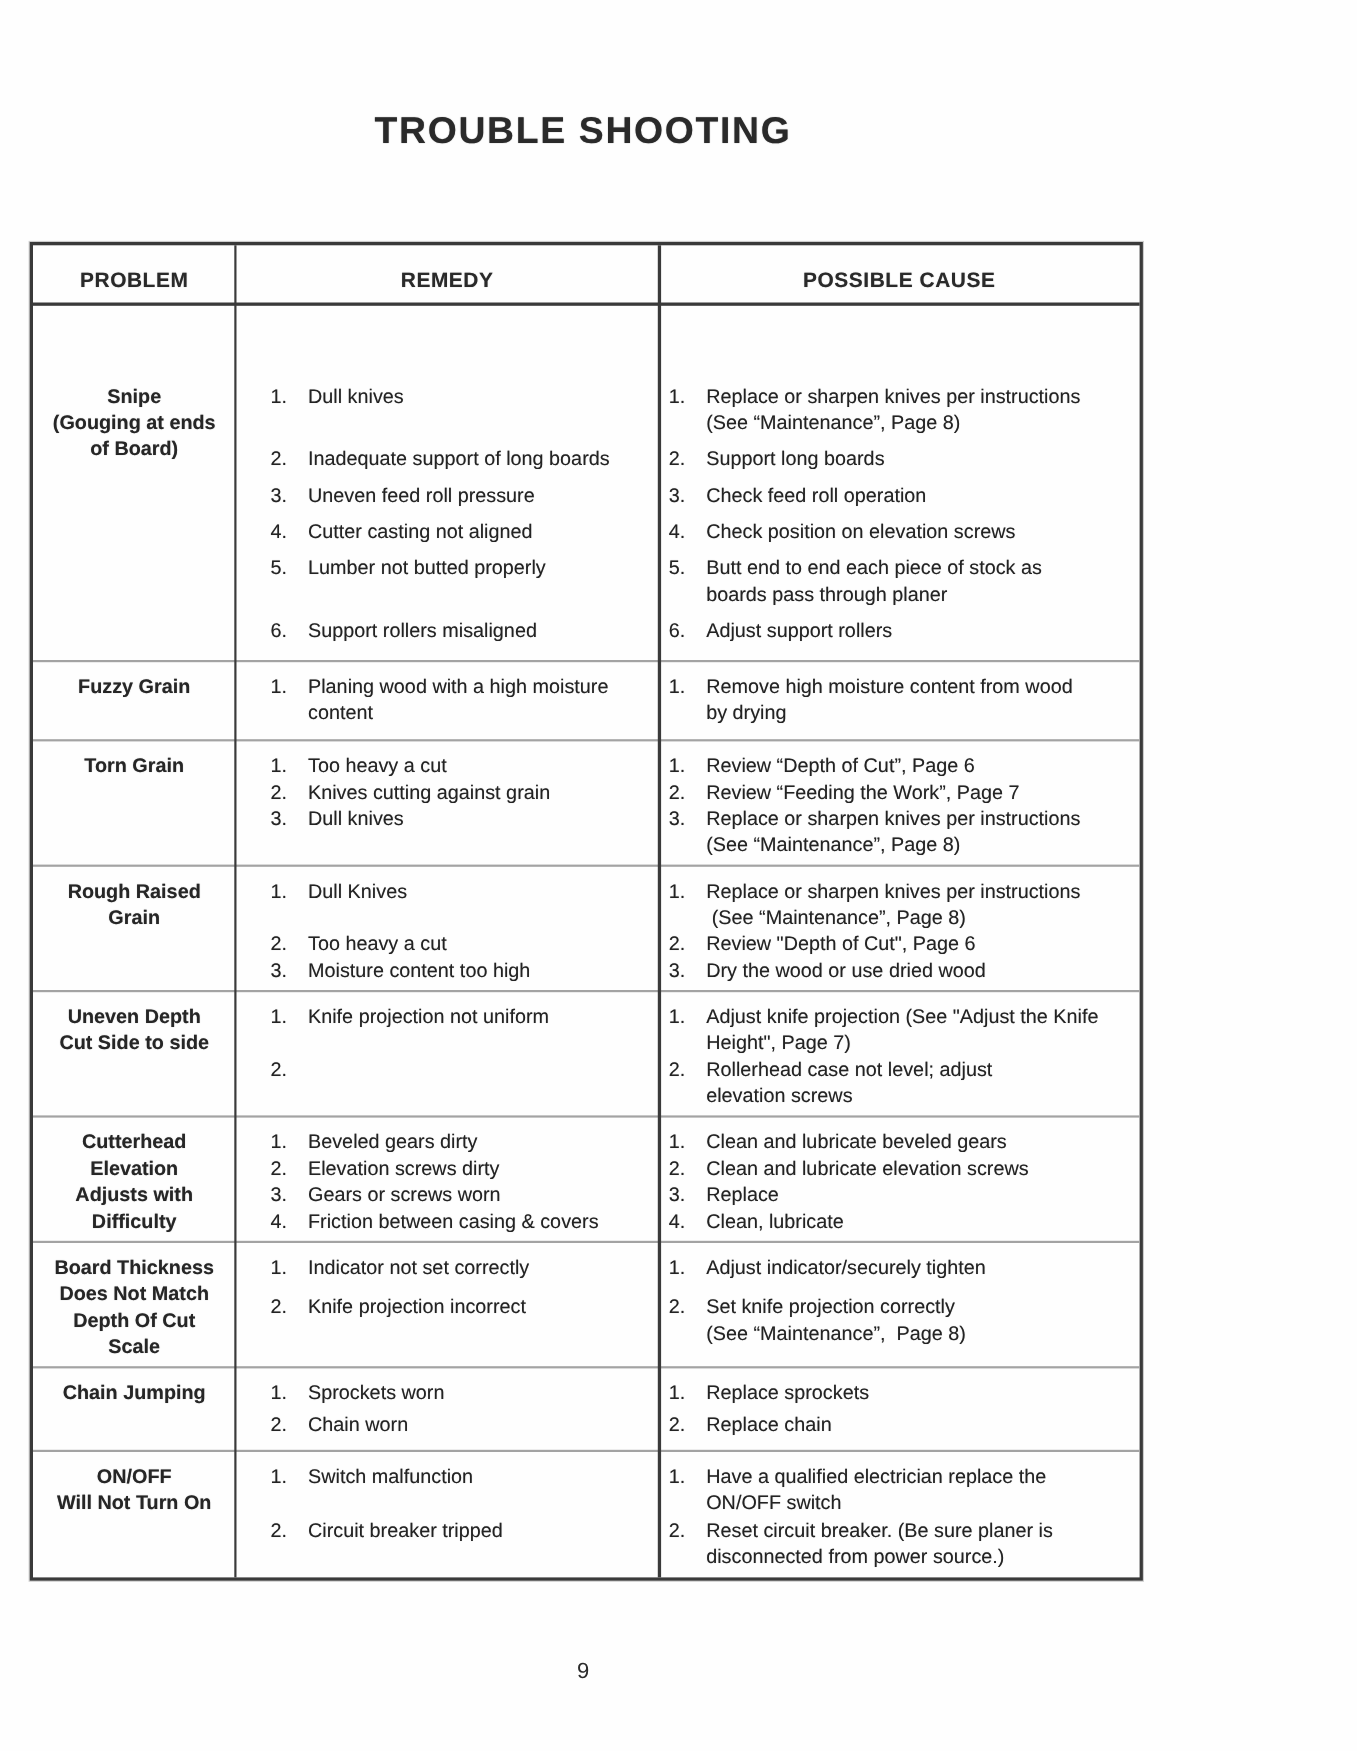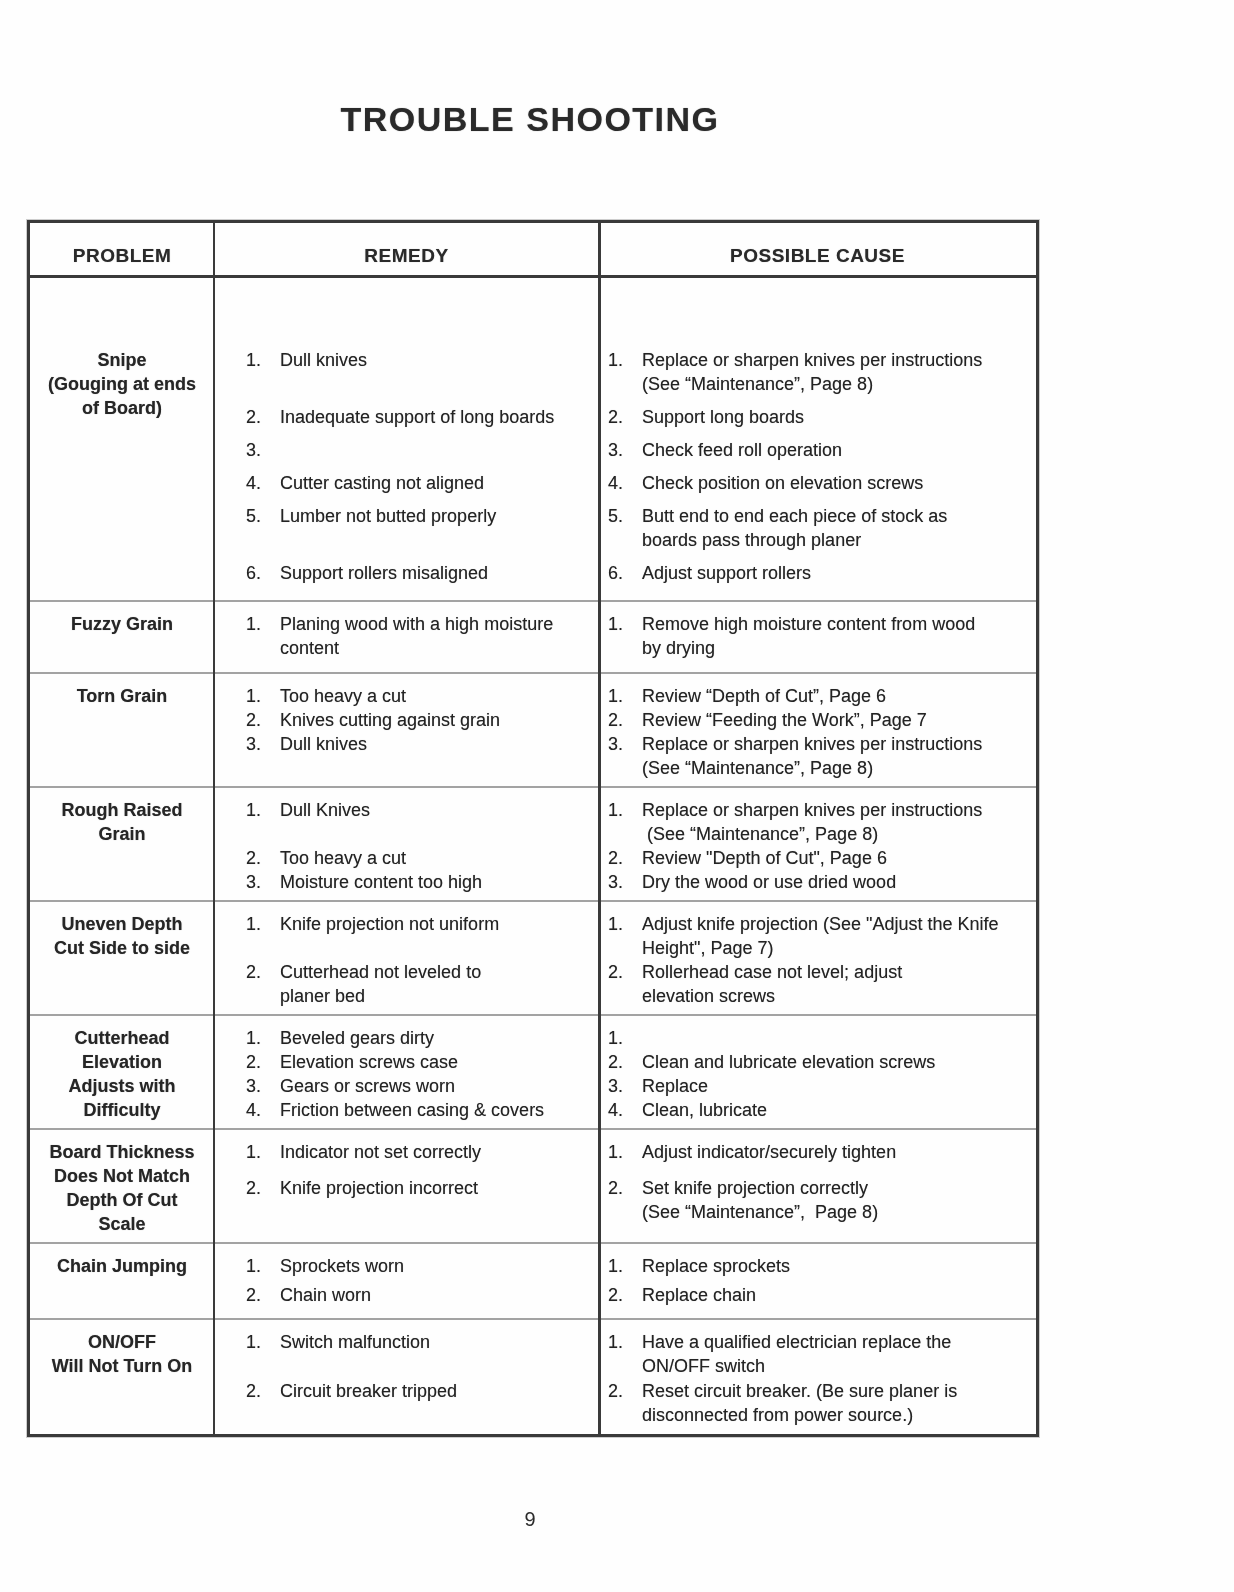--- a/index.html
+++ b/index.html
@@ -141,20 +141,21 @@
           <div class="cnum" style="grid-row: 1;">1.</div>
           <div class="ctxt" style="grid-row: 1;">Dull knives</div>
           <div class="rnum" style="grid-row: 1;">1.</div>
           <div class="rtxt" style="grid-row: 1;">Replace or sharpen knives per instructions
 (See “Maintenance”, Page 8)</div>
           <div class="cnum" style="grid-row: 2;">2.</div>
           <div class="ctxt" style="grid-row: 2;">Inadequate support of long boards</div>
           <div class="rnum" style="grid-row: 2;">2.</div>
           <div class="rtxt" style="grid-row: 2;">Support long boards</div>
           <div class="cnum" style="grid-row: 3;">3.</div>
+          <div class="ctxt" style="grid-row: 3;">Uneven feed roll pressure</div>
           <div class="rnum" style="grid-row: 3;">3.</div>
           <div class="rtxt" style="grid-row: 3;">Check feed roll operation</div>
           <div class="cnum" style="grid-row: 4;">4.</div>
           <div class="ctxt" style="grid-row: 4;">Cutter casting not aligned</div>
           <div class="rnum" style="grid-row: 4;">4.</div>
           <div class="rtxt" style="grid-row: 4;">Check position on elevation screws</div>
           <div class="cnum" style="grid-row: 5;">5.</div>
           <div class="ctxt" style="grid-row: 5;">Lumber not butted properly</div>
           <div class="rnum" style="grid-row: 5;">5.</div>
           <div class="rtxt" style="grid-row: 5;">Butt end to end each piece of stock as
@@ -208,36 +209,35 @@
         </div>
         <div class="trow">
           <div class="pcell" style="grid-row: 1 / span 2;">Uneven Depth
 Cut Side to side</div>
           <div class="cnum" style="grid-row: 1;">1.</div>
           <div class="ctxt" style="grid-row: 1;">Knife projection not uniform</div>
           <div class="rnum" style="grid-row: 1;">1.</div>
           <div class="rtxt" style="grid-row: 1;">Adjust knife projection (See "Adjust the Knife
 Height", Page 7)</div>
           <div class="cnum" style="grid-row: 2;">2.</div>
-          <div class="ctxt" style="grid-row: 2;">Cutterhead not leveled to
-planer bed</div>
           <div class="rnum" style="grid-row: 2;">2.</div>
           <div class="rtxt" style="grid-row: 2;">Rollerhead case not level; adjust
 elevation screws</div>
         </div>
         <div class="trow">
           <div class="pcell" style="grid-row: 1 / span 4;">Cutterhead
 Elevation
 Adjusts with
 Difficulty</div>
           <div class="cnum" style="grid-row: 1;">1.</div>
           <div class="ctxt" style="grid-row: 1;">Beveled gears dirty</div>
           <div class="rnum" style="grid-row: 1;">1.</div>
-          <div class="cnum" style="grid-row: 2;">2.</div>
-          <div class="ctxt" style="grid-row: 2;">Elevation screws case</div>
+          <div class="rtxt" style="grid-row: 1;">Clean and lubricate beveled gears</div>
+          <div class="cnum" style="grid-row: 2;">2.</div>
+          <div class="ctxt" style="grid-row: 2;">Elevation screws dirty</div>
           <div class="rnum" style="grid-row: 2;">2.</div>
           <div class="rtxt" style="grid-row: 2;">Clean and lubricate elevation screws</div>
           <div class="cnum" style="grid-row: 3;">3.</div>
           <div class="ctxt" style="grid-row: 3;">Gears or screws worn</div>
           <div class="rnum" style="grid-row: 3;">3.</div>
           <div class="rtxt" style="grid-row: 3;">Replace</div>
           <div class="cnum" style="grid-row: 4;">4.</div>
           <div class="ctxt" style="grid-row: 4;">Friction between casing &amp; covers</div>
           <div class="rnum" style="grid-row: 4;">4.</div>
           <div class="rtxt" style="grid-row: 4;">Clean, lubricate</div>

